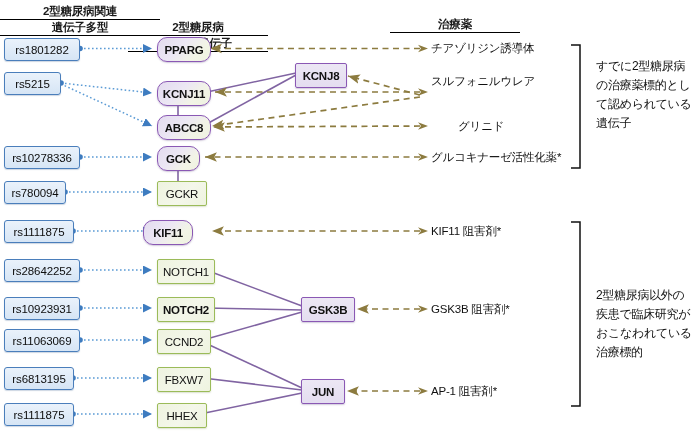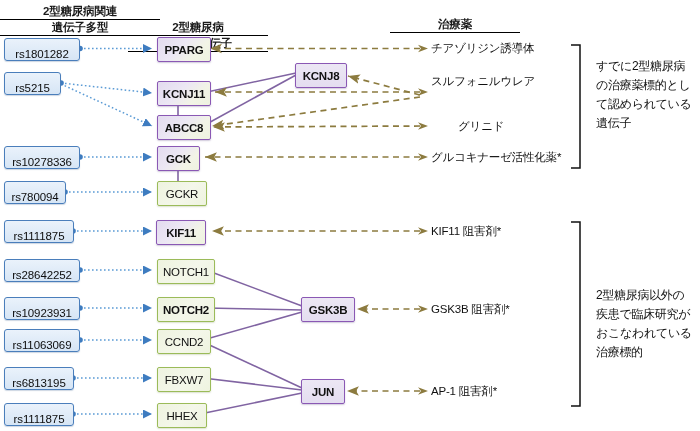--- a/index.html
+++ b/index.html
@@ -9,28 +9,28 @@
   svg.wires{position:absolute;left:0;top:0;width:700px;height:431px;pointer-events:none;}
 
   .col-head{position:absolute;text-align:center;font-size:11.5px;font-weight:bold;
             color:#1a1a1a;line-height:15px;letter-spacing:-0.2px;}
   .col-head span{display:block;border-bottom:1.3px solid #000;padding-bottom:0px;}
 
   
   .snp{position:absolute;height:21px;border:1.4px solid #4a7ebb;border-radius:3px;
        background:linear-gradient(180deg,#eaf2fb 0%,#d6e5f5 100%);
        box-shadow:0 1px 1px rgba(90,120,160,.30);
-       display:flex;align-items:flex-end;justify-content:center;
+       display:flex;align-items:center;justify-content:center;
        font-size:11.5px;color:#0d0d0d;letter-spacing:-0.1px;}
 
   
   .gene{position:absolute;height:23px;display:flex;align-items:center;
         justify-content:center;font-size:11.5px;color:#111;
         letter-spacing:-0.2px;}
-  .gene.purple{border:1.9px solid #8a58b4;border-radius:2px;font-weight:bold;
+  .gene.purple{border:1.9px solid #8a58b4;border-radius:10px;font-weight:bold;
         background:linear-gradient(135deg,#e3dbef 0%,#ece7f4 42%,#f2f4e6 72%,#eef2e0 100%);
         box-shadow:0 1px 1.5px rgba(120,100,150,.35);}
   .gene.green{border:1.6px solid #9bbb59;border-radius:2px;
         background:linear-gradient(135deg,#eef3df 0%,#f4f7ea 55%,#eef3df 100%);
         box-shadow:0 1px 1.5px rgba(140,160,100,.30);}
   .gene.ppi{border:1.9px solid #8a58b4;border-radius:2px;font-weight:bold;
         background:linear-gradient(180deg,#ece7f4 0%,#e4ddf0 100%);
         box-shadow:0 1px 1.5px rgba(120,100,150,.35);}
 
   
@@ -176,21 +176,21 @@
     </div>
   <div class="gene purple" style="left:157px;top:115px;width:52px;">
     <span>ABCC8</span>
     </div>
   <div class="gene purple" style="left:157px;top:146px;width:41px;">
     <span>GCK</span>
     </div>
   <div class="gene green" style="left:157px;top:181px;width:48px;">
     <span>GCKR</span>
     </div>
-  <div class="gene purple" style="left:156px;top:220px;width:48px;">
+  <div class="gene purple" style="left:143px;top:220px;width:48px;">
     <span>KIF11</span>
     </div>
   <div class="gene green" style="left:157px;top:259px;width:56px;">
     <span>NOTCH1</span>
     </div>
   <div class="gene green" style="left:157px;top:297px;width:56px;font-weight:bold;">
     <span>NOTCH2</span>
     </div>
   <div class="gene green" style="left:157px;top:329px;width:52px;">
     <span>CCND2</span>

